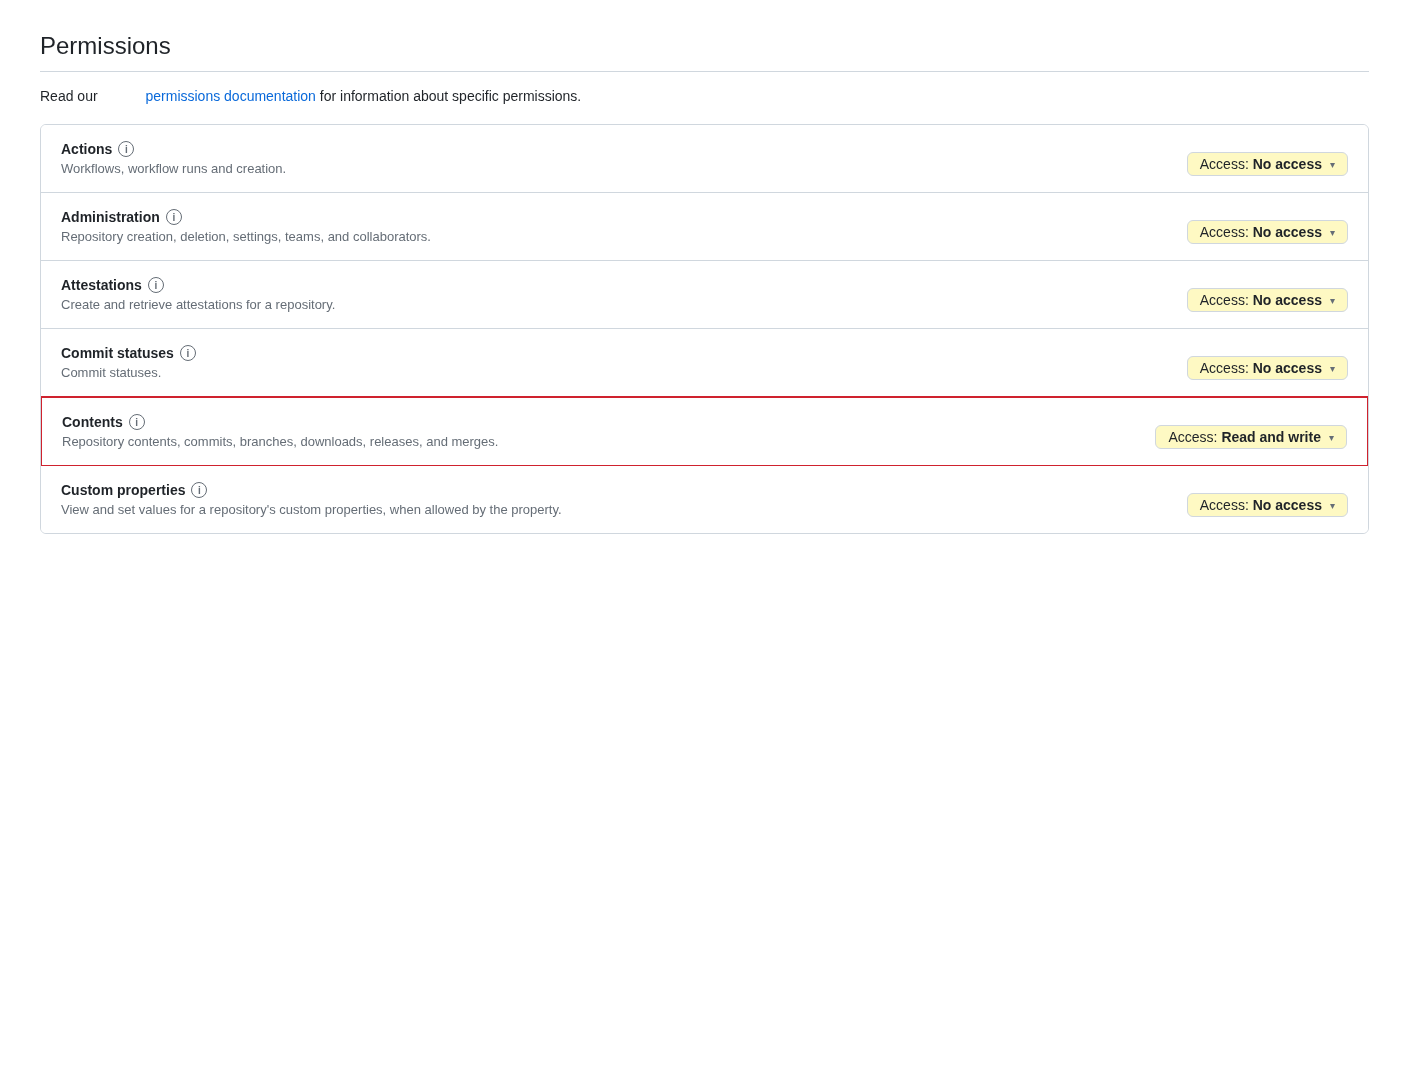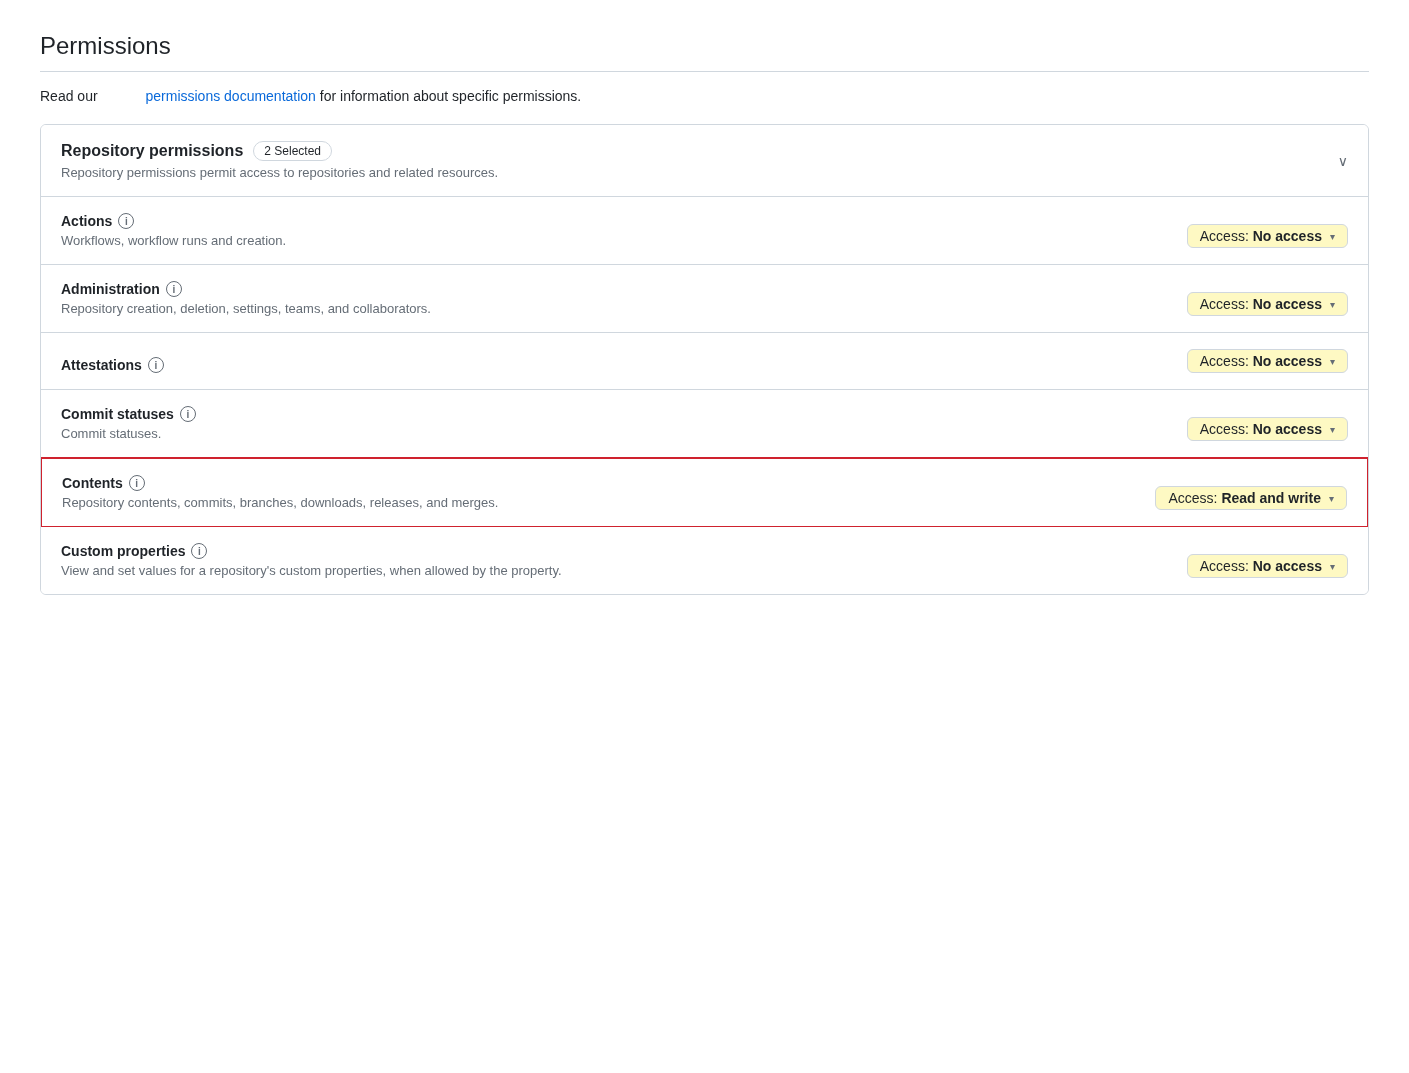--- a/index.html
+++ b/index.html
@@ -161,30 +161,20 @@
 
 <h1 class="page-title">Permissions</h1>
 <hr class="divider">
 
 <p class="intro-text">
   <span>Read our </span><a href="#">permissions documentation</a><span> for information about specific permissions.</span>
 </p>
 
 <div class="permissions-container">
 
-  <div class="repo-permissions-header">
-    <div class="repo-permissions-left">
-      <div class="repo-permissions-title-row">
-        <span class="repo-permissions-title">Repository permissions</span>
-        <span class="selected-badge">2 Selected</span>
-      </div>
-      <span class="repo-permissions-subtitle">Repository permissions permit access to repositories and related resources.</span>
-    </div>
-    <span class="chevron-icon">∨</span>
-  </div>
 
   <div class="permission-row">
     <div class="permission-left">
       <div class="permission-title-row">
         <span class="permission-title">Actions</span>
         <span class="info-icon">i</span>
       </div>
       <span class="permission-desc">Workflows, workflow runs and creation.</span>
     </div>
     <button class="access-dropdown">
@@ -206,20 +196,21 @@
       <span class="dropdown-arrow">▾</span>
     </button>
   </div>
 
   <div class="permission-row">
     <div class="permission-left">
       <div class="permission-title-row">
         <span class="permission-title">Attestations</span>
         <span class="info-icon">i</span>
       </div>
+      <span class="permission-desc">Create and retrieve attestations for a repository.</span>
     </div>
     <button class="access-dropdown">
       <span><span class="access-label">Access:</span> <span class="access-value">No access</span></span>
       <span class="dropdown-arrow">▾</span>
     </button>
   </div>
 
   <div class="permission-row">
     <div class="permission-left">
       <div class="permission-title-row">

